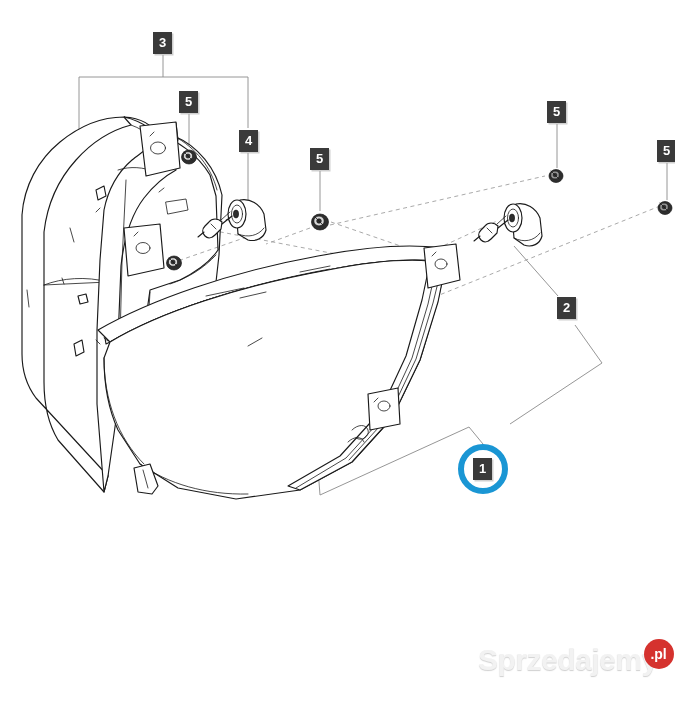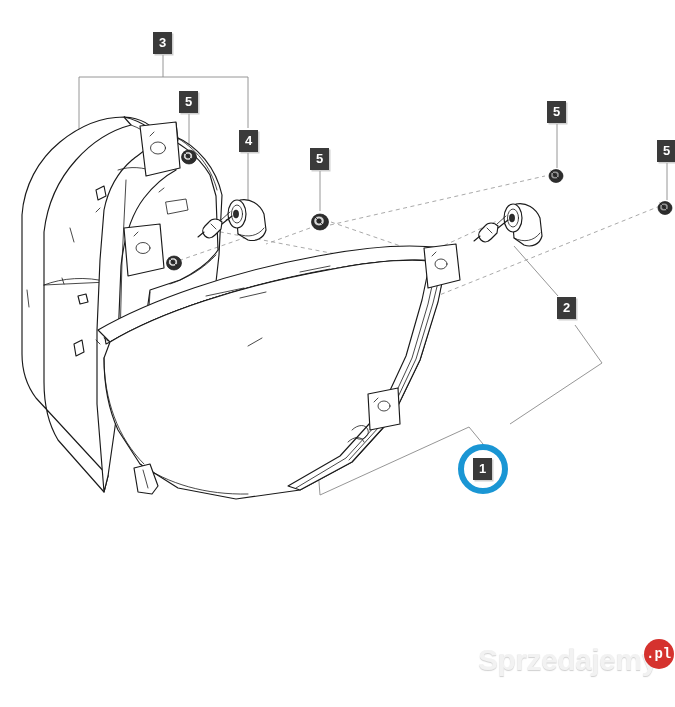--- a/index.html
+++ b/index.html
@@ -70,21 +70,21 @@
     text-shadow: 0 1px 1px rgba(150,150,150,0.45);
     letter-spacing: -0.5px;
     line-height: 34px;
   }
   #watermark .wm-badge {
     width: 30px;
     height: 30px;
     border-radius: 50%;
     background: #d5322e;
     color: #ffffff;
-    font-family: Liberation Mono, monospace;
+    font-family: Liberation Sans, sans-serif;
     font-size: 14px;
     font-weight: bold;
     line-height: 30px;
     text-align: center;
     margin-left: -14px;
     margin-top: -4px;
   }
 </style>
 </head>
 <body>

